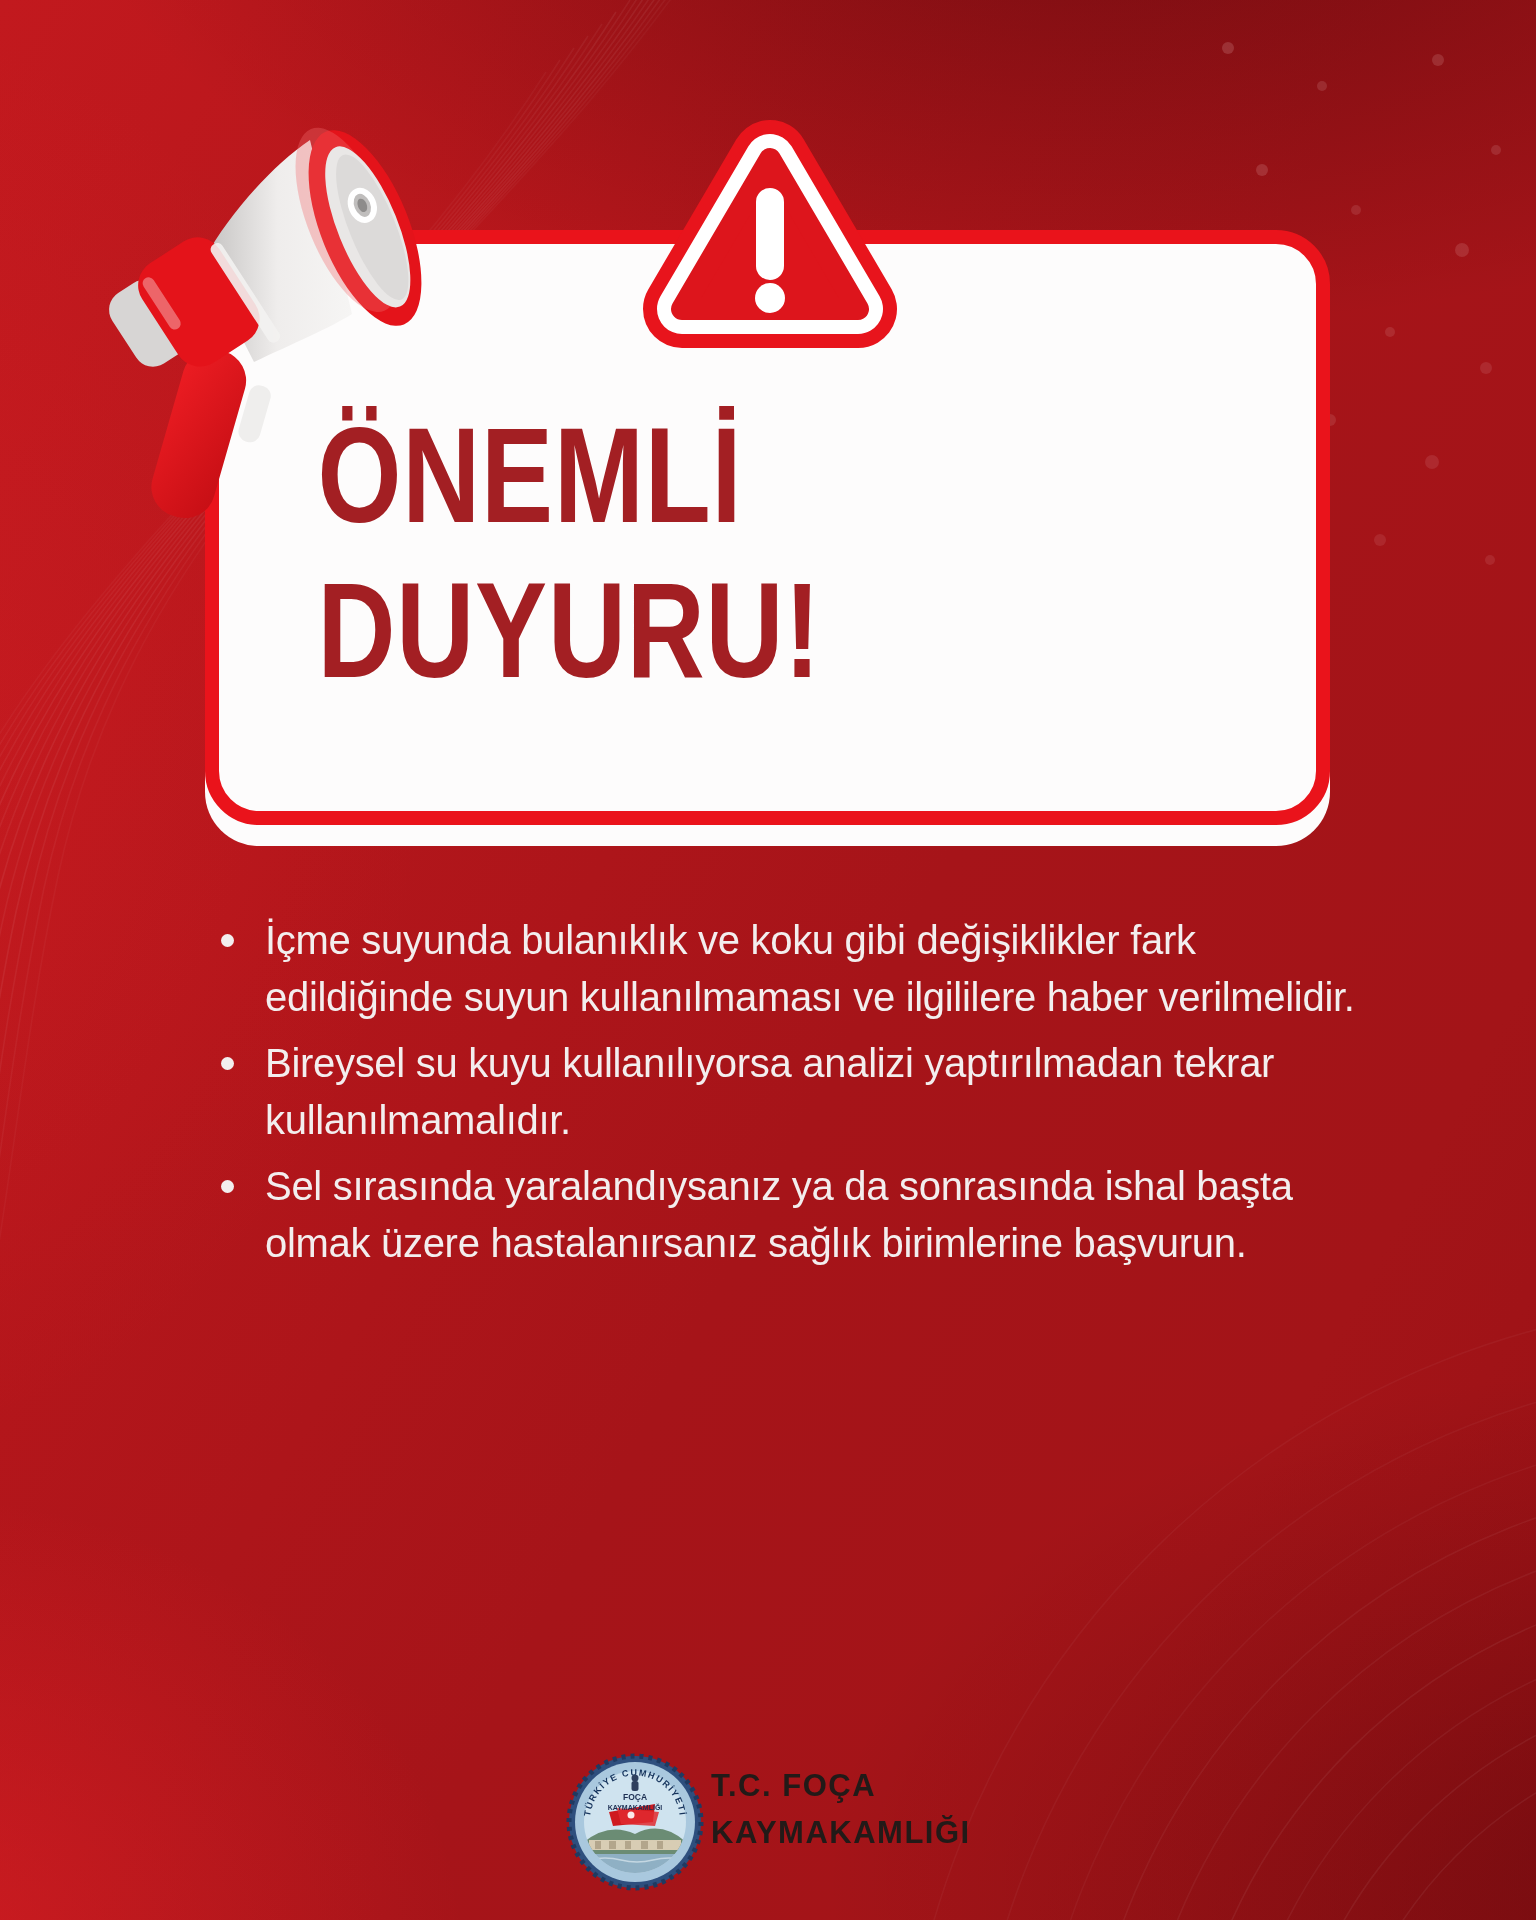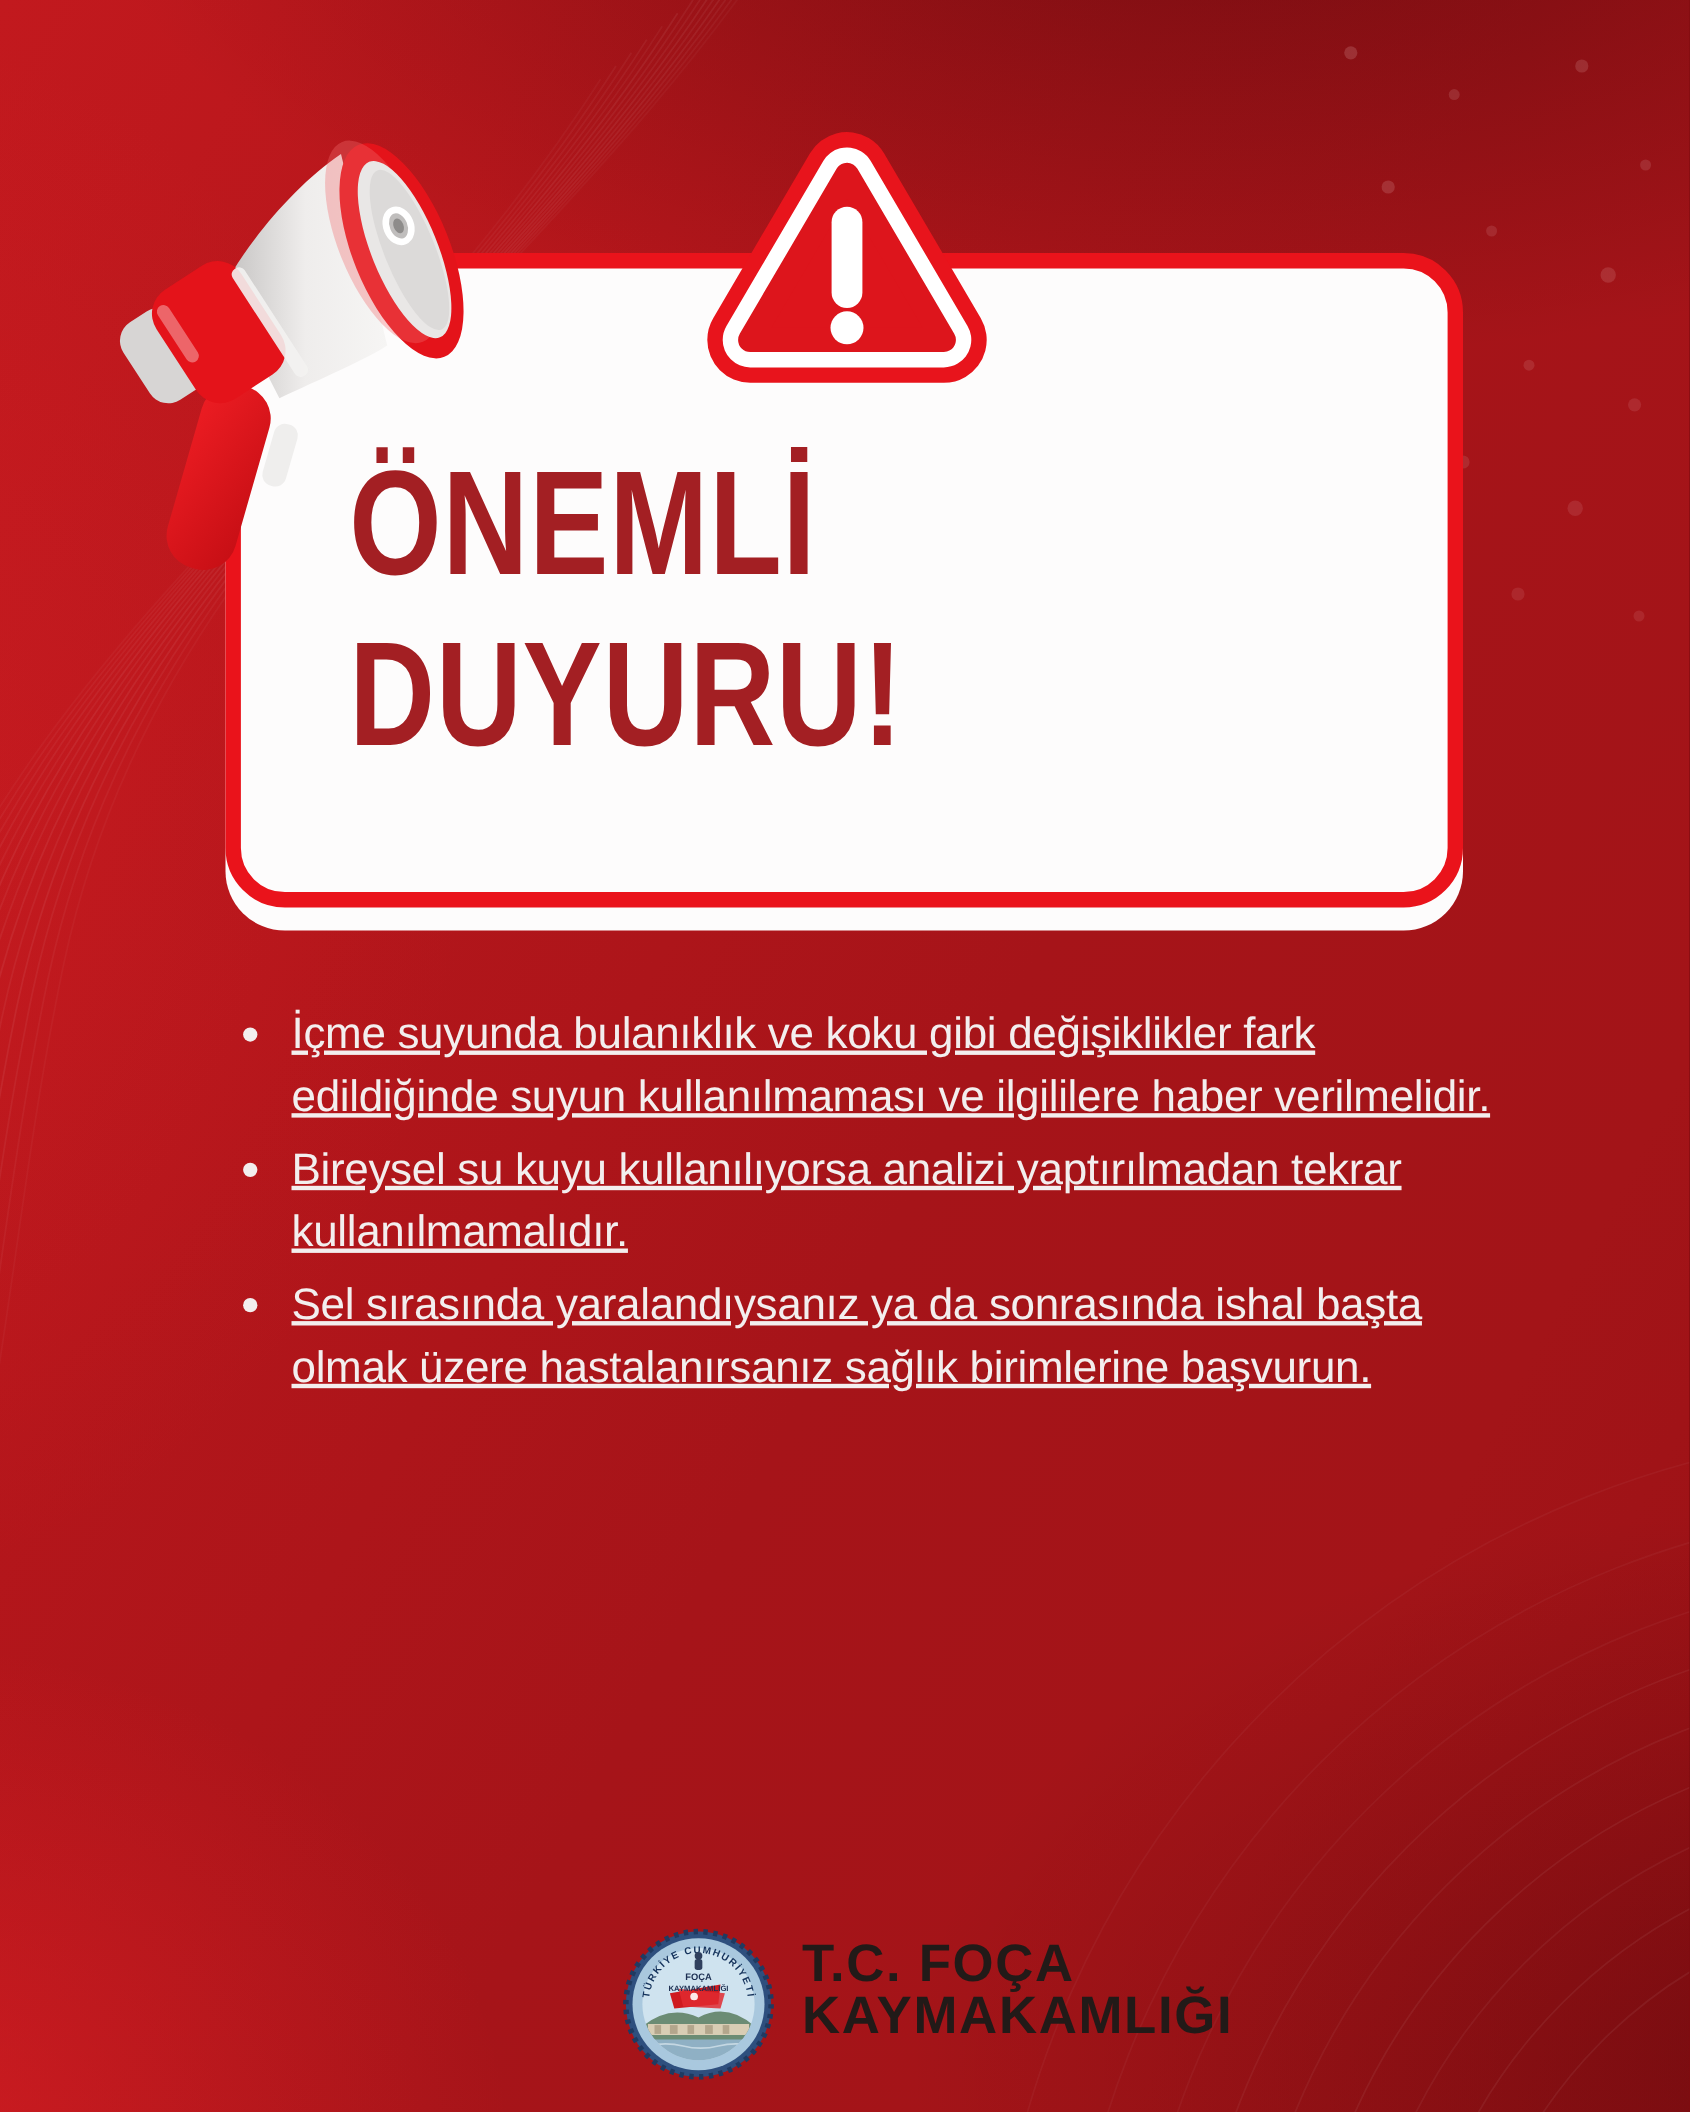--- a/index.html
+++ b/index.html
@@ -26,29 +26,29 @@
     position:absolute;left:205px;top:398px;width:1125px;z-index:2;
     text-align:left;color:#a31f23;font-weight:700;font-size:135px;line-height:155px;
     letter-spacing:1px;
   }
   .title span{display:block;transform:scaleX(.8);transform-origin:50% 50%;}
   .bullets{
     position:absolute;left:265px;top:912px;width:1105px;z-index:1;
     margin:0;padding:0;list-style:none;color:#f3eeee;font-size:40px;line-height:57px;
     letter-spacing:-.3px;
   }
-  .bullets li{position:relative;margin:0 0 9px 0;text-decoration:underline;}
+  .bullets li{position:relative;margin:0 0 9px 0;}
   .bullets li::before{
     content:"";position:absolute;left:-44px;top:22px;width:13px;height:13px;border-radius:50%;
     background:#f3eeee;
   }
   .footer{position:absolute;left:0;top:1740px;width:1536px;height:160px;z-index:1;}
   .footer-seal{position:absolute;left:565px;top:10px;}
   .footer-text{
-    position:absolute;left:729px;top:22px;color:#221a18;font-weight:700;font-size:48px;
+    position:absolute;left:711px;top:22px;color:#221a18;font-weight:700;font-size:31px;
     line-height:47px;letter-spacing:1.5px;
   }
 </style>
 </head>
 <body>
 
 <div class="page">
 
   <svg class="bg-decor" width="1536" height="1920" viewBox="0 0 1536 1920">
     <defs>

